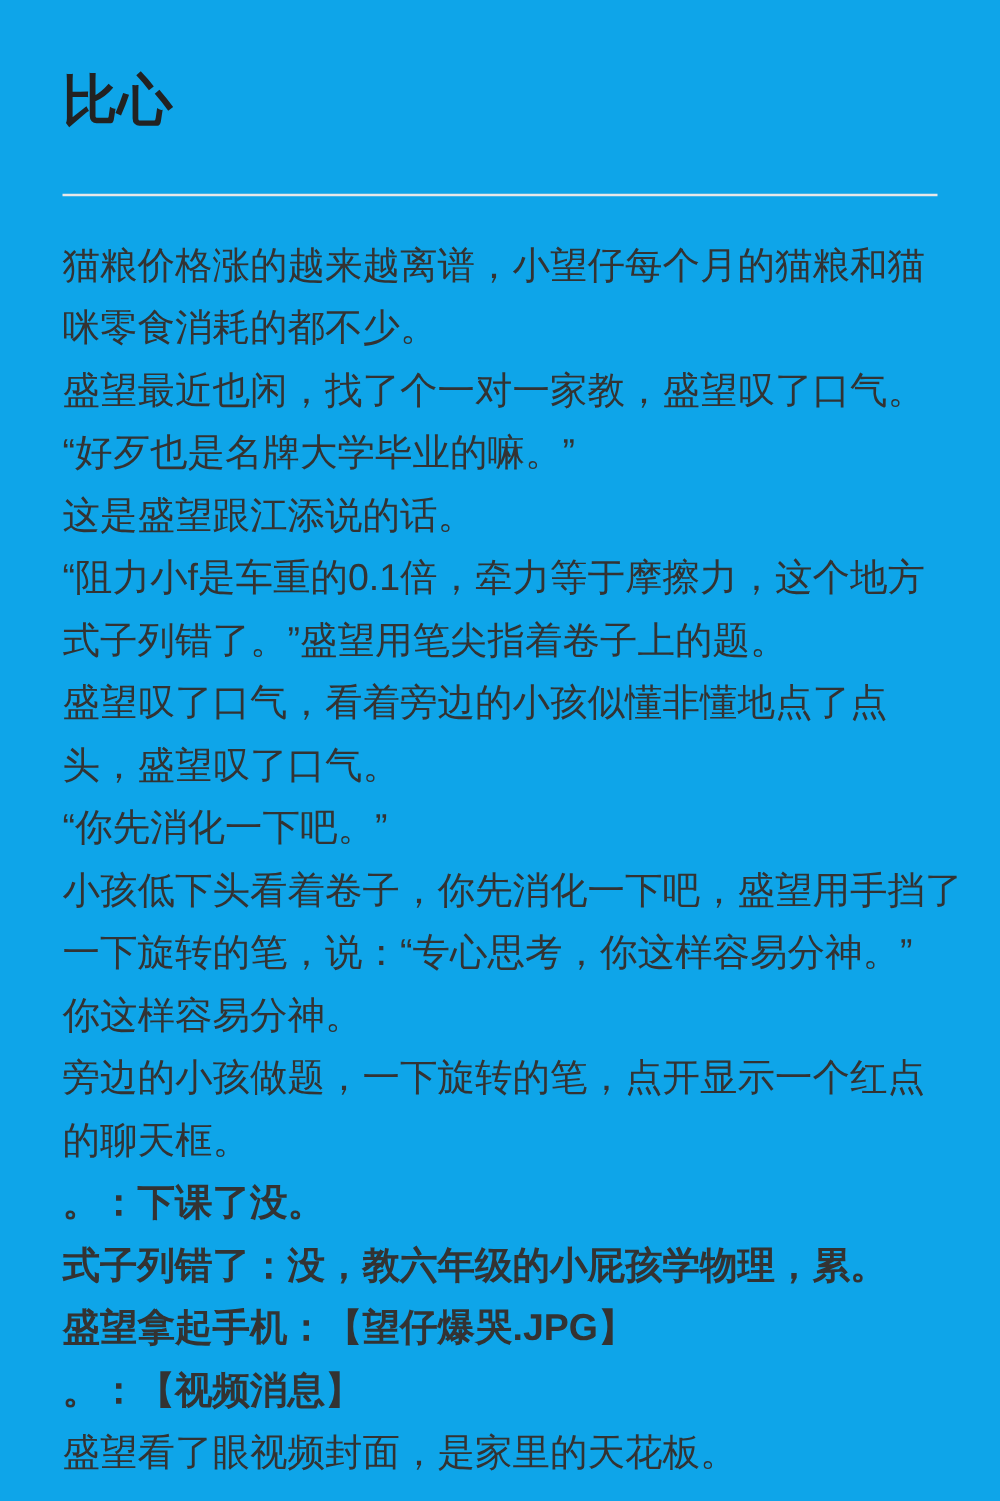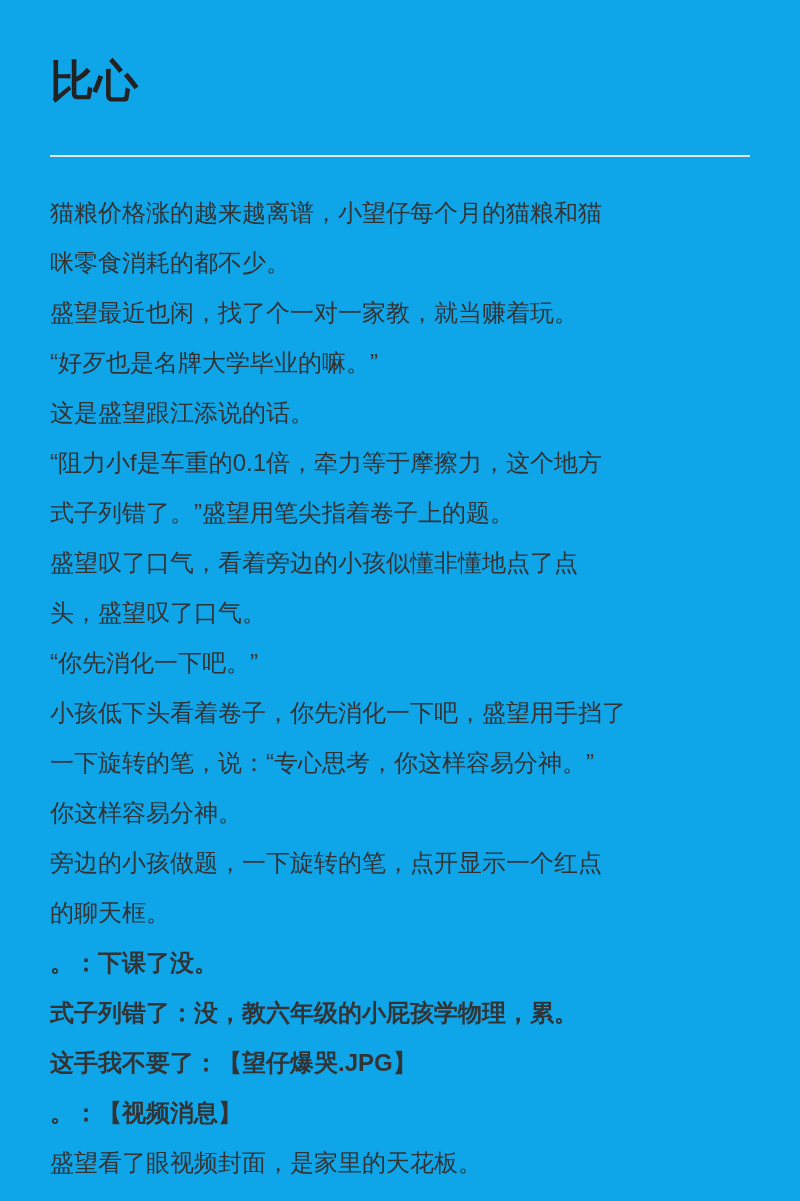--- a/index.html
+++ b/index.html
@@ -37,21 +37,21 @@
   .content p {
     margin: 0;
     color: #333333;
     font-weight: 400;
   }
   .content p.chat {
     font-weight: 700;
   }
   .line {
     display: block;
-    font-size: 24px;
+    font-size: 30px;
     line-height: 50px;
     white-space: nowrap;
   }
 </style>
 </head>
 <body>
 
 <div class="page">
 
   <h1 class="title">比心</h1>
@@ -59,21 +59,21 @@
   <hr class="divider">
 
   <div class="content">
 
     <p>
       <span class="line">猫粮价格涨的越来越离谱，小望仔每个月的猫粮和猫</span>
       <span class="line">咪零食消耗的都不少。</span>
     </p>
 
     <p>
-      <span class="line">盛望最近也闲，找了个一对一家教，就当赚着玩。</span>
+      <span class="line">盛望最近也闲，找了个一对一家教，盛望叹了口气。</span>
     </p>
 
     <p>
       <span class="line">“好歹也是名牌大学毕业的嘛。”</span>
     </p>
 
     <p>
       <span class="line">这是盛望跟江添说的话。</span>
     </p>
 
@@ -107,21 +107,21 @@
 
     <p class="chat">
       <span class="line">。：下课了没。</span>
     </p>
 
     <p class="chat">
       <span class="line">式子列错了：没，教六年级的小屁孩学物理，累。</span>
     </p>
 
     <p class="chat">
-      <span class="line">这手我不要了：【望仔爆哭.JPG】</span>
+      <span class="line">盛望拿起手机：【望仔爆哭.JPG】</span>
     </p>
 
     <p class="chat">
       <span class="line">。：【视频消息】</span>
     </p>
 
     <p>
       <span class="line">盛望看了眼视频封面，是家里的天花板。</span>
     </p>
 

